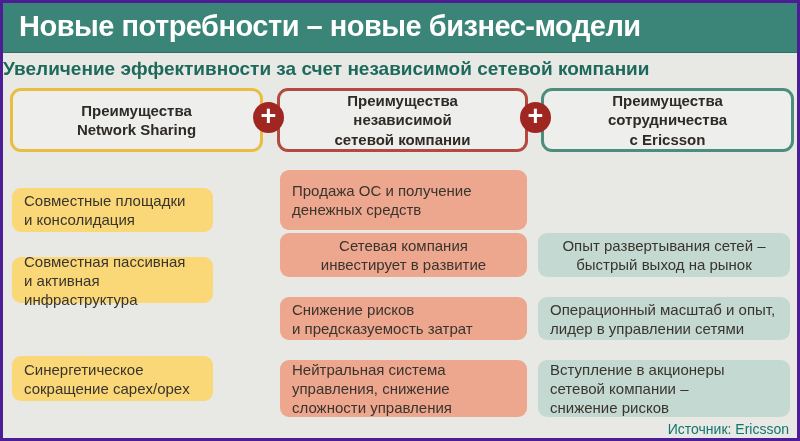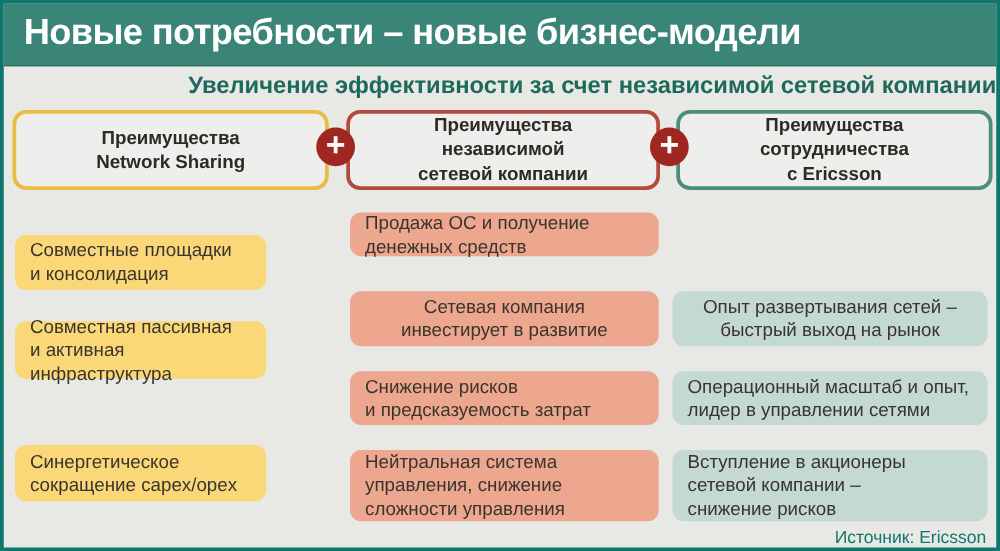--- a/index.html
+++ b/index.html
@@ -1,38 +1,38 @@
 <!DOCTYPE html>
 <html><head>
 <meta charset="utf-8">
 <style>
   html,body{margin:0;padding:0;background:#cfcfcd;}
   .slide{
     position:relative;
     width:800px;height:441px;
     box-sizing:border-box;
     background:#e8e8e5;
-    border:3px solid #0f766e;
+    border:3px solid #4c1d95;
     font-family:"Liberation Sans", sans-serif;
     overflow:hidden;
   }
   .title-bar{
     position:absolute;left:0;top:0;width:794px;height:49px;
     background:#3a8577;
     border-bottom:1px solid #2f6e62;
     display:flex;align-items:center;
   }
   .title-bar h1{
     margin:0;padding:0 0 2px 16px;
     color:#ffffff;font-size:29px;font-weight:bold;letter-spacing:-0.5px;
     white-space:nowrap;
   }
   .subtitle{
     position:absolute;left:0;top:55px;width:794px;
-    text-align:right;
+    text-align:left;
     color:#1d695c;font-size:19px;font-weight:bold;
   }
   .hdr{
     position:absolute;top:85px;height:64px;
     box-sizing:border-box;
     border:3px solid;border-radius:11px;
     background:#eeeeec;
     display:flex;align-items:center;justify-content:center;
     text-align:center;
     font-size:15px;font-weight:bold;line-height:1.3;
@@ -63,21 +63,21 @@
     font-size:15px;line-height:19px;
     color:#3a342e;
     white-space:pre-line;
   }
   .c1{background:#fad878;left:9px;width:201px;}
   .c2{background:#eda78e;left:277px;width:247px;}
   .c3{background:#c4d9d2;left:535px;width:252px;}
   .c1.b1{top:185px;height:44px;}
   .c1.b2{top:254px;height:46px;}
   .c1.b3{top:330px;height:45px;margin-top:23px;}
-  .c2.b1,.c3.b1{top:167px;height:35px;}
+  .c2.b1,.c3.b1{top:167px;height:60px;}
   .c2.b2,.c3.b2{top:230px;height:44px;text-align:center;}
   .c2.b3,.c3.b3{top:294px;height:43px;}
   .c2.b4,.c3.b4{top:357px;height:57px;}
   .source{
     position:absolute;right:8px;bottom:1px;
     font-size:14px;color:#0f766e;text-align:center;
   }
 </style>
 </head>
 <body>

